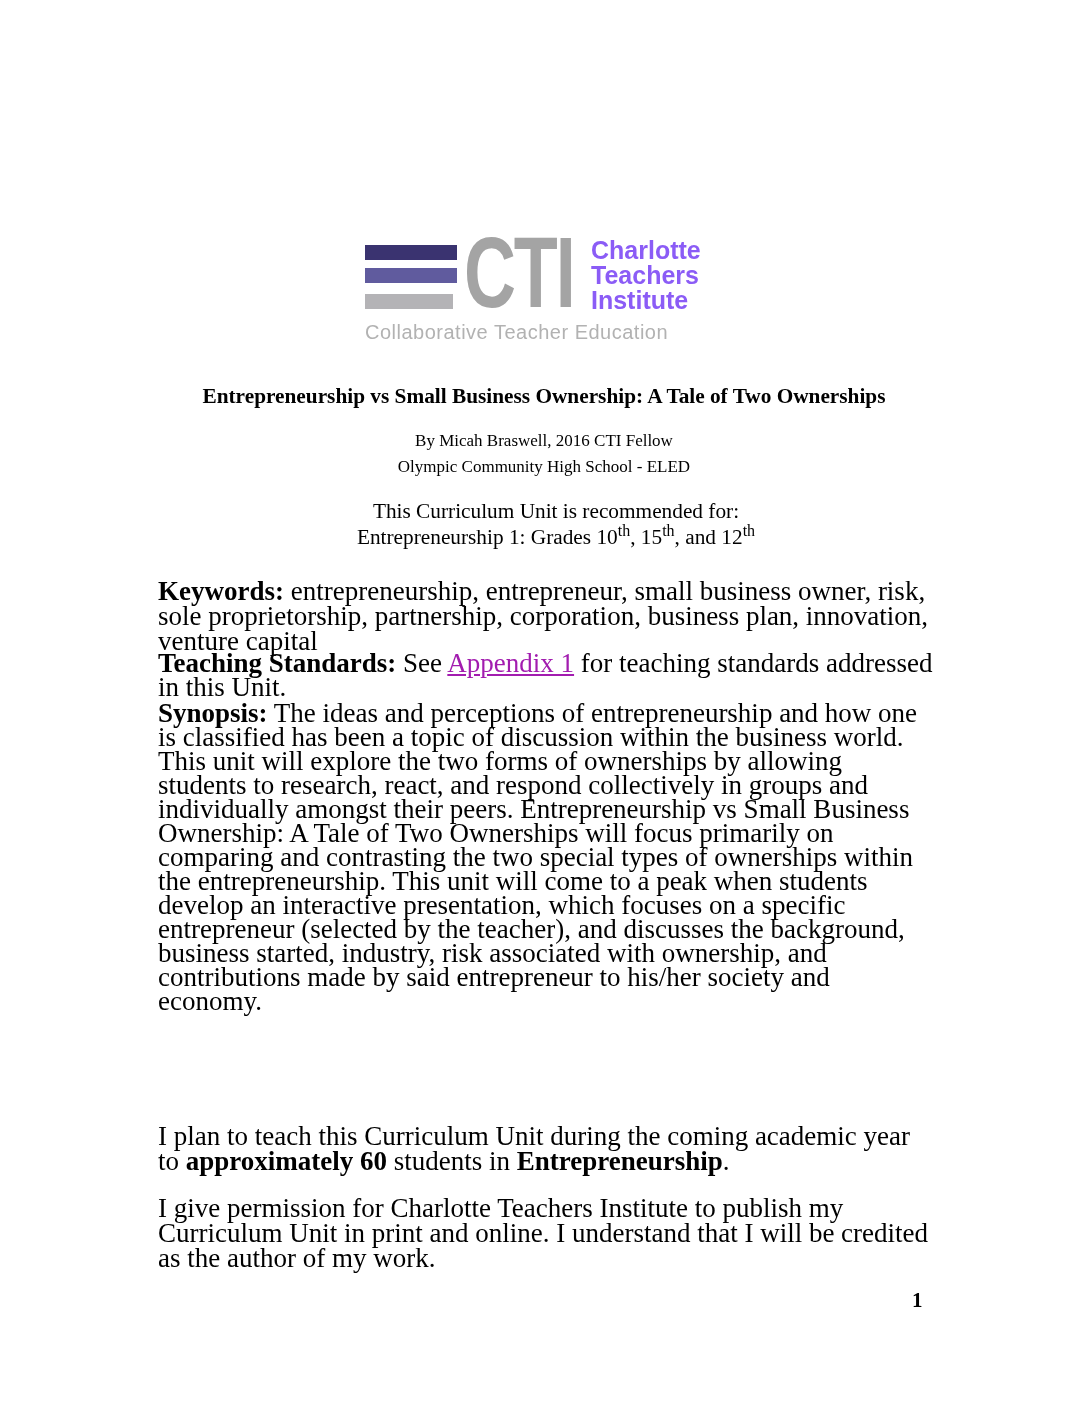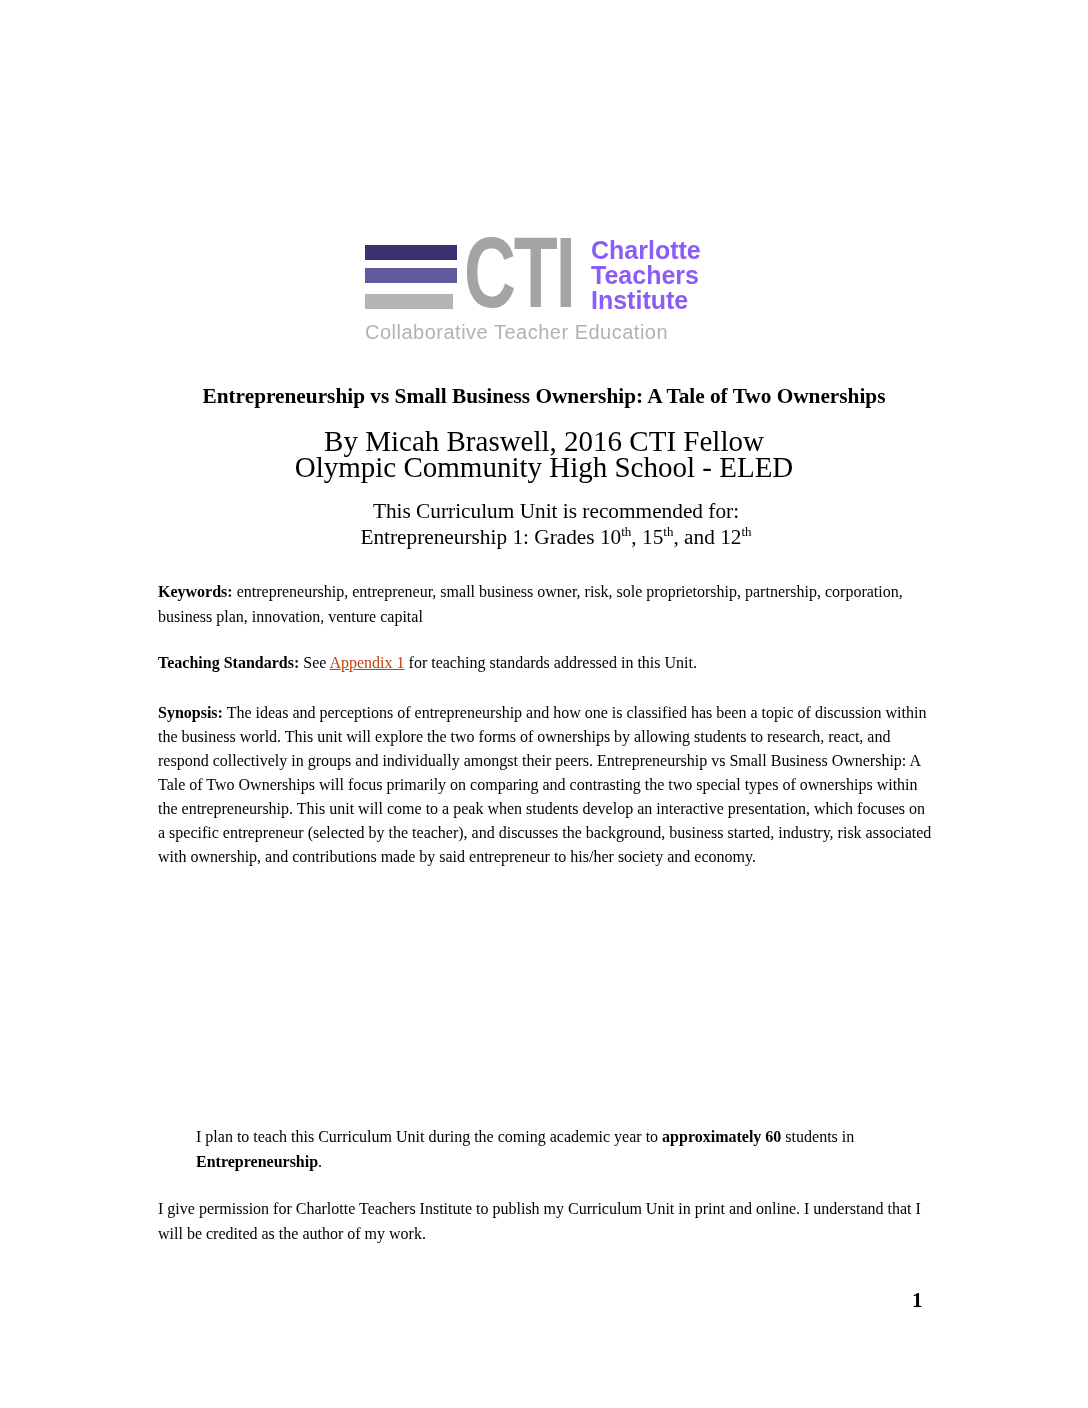--- a/index.html
+++ b/index.html
@@ -36,33 +36,33 @@
   .logo .tagline {
     position: absolute; left: 2px; top: 80px;
     font-family: "Liberation Sans", sans-serif;
     font-size: 20px; line-height: 28px; letter-spacing: 0.5px;
     white-space: nowrap;
   }
 
   
   .centered { position: absolute; left: 0; width: 1088px; text-align: center; }
   .title-block { top: 384px; font-weight: bold; font-size: 21.3px; line-height: 24px; }
-  .byline-block { top: 428px; font-size: 29px; line-height: 26px; }
+  .byline-block { top: 428px; font-size: 17px; line-height: 26px; }
   .recommended-block { top: 498px; font-size: 21.3px; line-height: 26px; padding-left: 12px; }
-  sup { font-size: 13px; line-height: 0; vertical-align: super; }
+  sup { font-size: 16px; line-height: 0; vertical-align: super; }
 
   .para {
     position: absolute; left: 158px; width: 776px;
-    font-size: 16px; line-height: 24px;
+    font-size: 27px; line-height: 24px;
     text-align: left; margin: 0;
   }
   .keywords   { top: 579px; line-height: 25px; }
   .standards  { top: 651px; }
   .synopsis   { top: 701px; }
-  .plan       { top: 1124px; line-height: 25px; margin-left: 38px; }
+  .plan       { top: 1124px; line-height: 25px; }
   .permission { top: 1196px; line-height: 25px; }
 
   .applink { text-decoration: underline; }
 
   .pagenum {
     position: absolute; left: 912px; top: 1288px;
     font-weight: bold; font-size: 21px; line-height: 24px;
   }
   b { font-weight: bold; }
 </style>
@@ -91,21 +91,21 @@
     <div>Olympic Community High School - ELED</div>
   </div>
 
   <div class="centered recommended-block">
     <div>This Curriculum Unit is recommended for:</div>
     <div><span>Entrepreneurship 1: Grades 10</span><sup>th</sup><span>, 15</span><sup>th</sup><span>, and 12</span><sup>th</sup></div>
   </div>
 
   <p class="para keywords"><b>Keywords:</b><span> entrepreneurship, entrepreneur, small business owner, risk, sole proprietorship, partnership, corporation, business plan, innovation, venture capital</span></p>
 
-  <p class="para standards"><b>Teaching Standards:</b><span> See </span><a href="#" class="applink" style="color: #c2410c;">Appendix 1</a><span> for teaching standards addressed in this Unit.</span></p>
+  <p class="para standards"><b>Teaching Standards:</b><span> See </span><a href="#" class="applink" style="color: #a21caf;">Appendix 1</a><span> for teaching standards addressed in this Unit.</span></p>
 
   <p class="para synopsis"><b>Synopsis:</b><span> The ideas and perceptions of entrepreneurship and how one is classified has been a topic of discussion within the business world. This unit will explore the two forms of ownerships by allowing students to research, react, and respond collectively in groups and individually amongst their peers. Entrepreneurship vs Small Business Ownership: A Tale of Two Ownerships will focus primarily on comparing and contrasting the two special types of ownerships within the entrepreneurship. This unit will come to a peak when students develop an interactive presentation, which focuses on a specific entrepreneur (selected by the teacher), and discusses the background, business started, industry, risk associated with ownership, and contributions made by said entrepreneur to his/her society and economy.</span></p>
 
   <p class="para plan"><span>I plan to teach this Curriculum Unit during the coming academic year to </span><b>approximately 60</b><span> students in </span><b>Entrepreneurship</b><span>.</span></p>
 
   <p class="para permission">I give permission for Charlotte Teachers Institute to publish my Curriculum Unit in print and online. I understand that I will be credited as the author of my work.</p>
 
   <div class="pagenum">1</div>
 
 </div>

